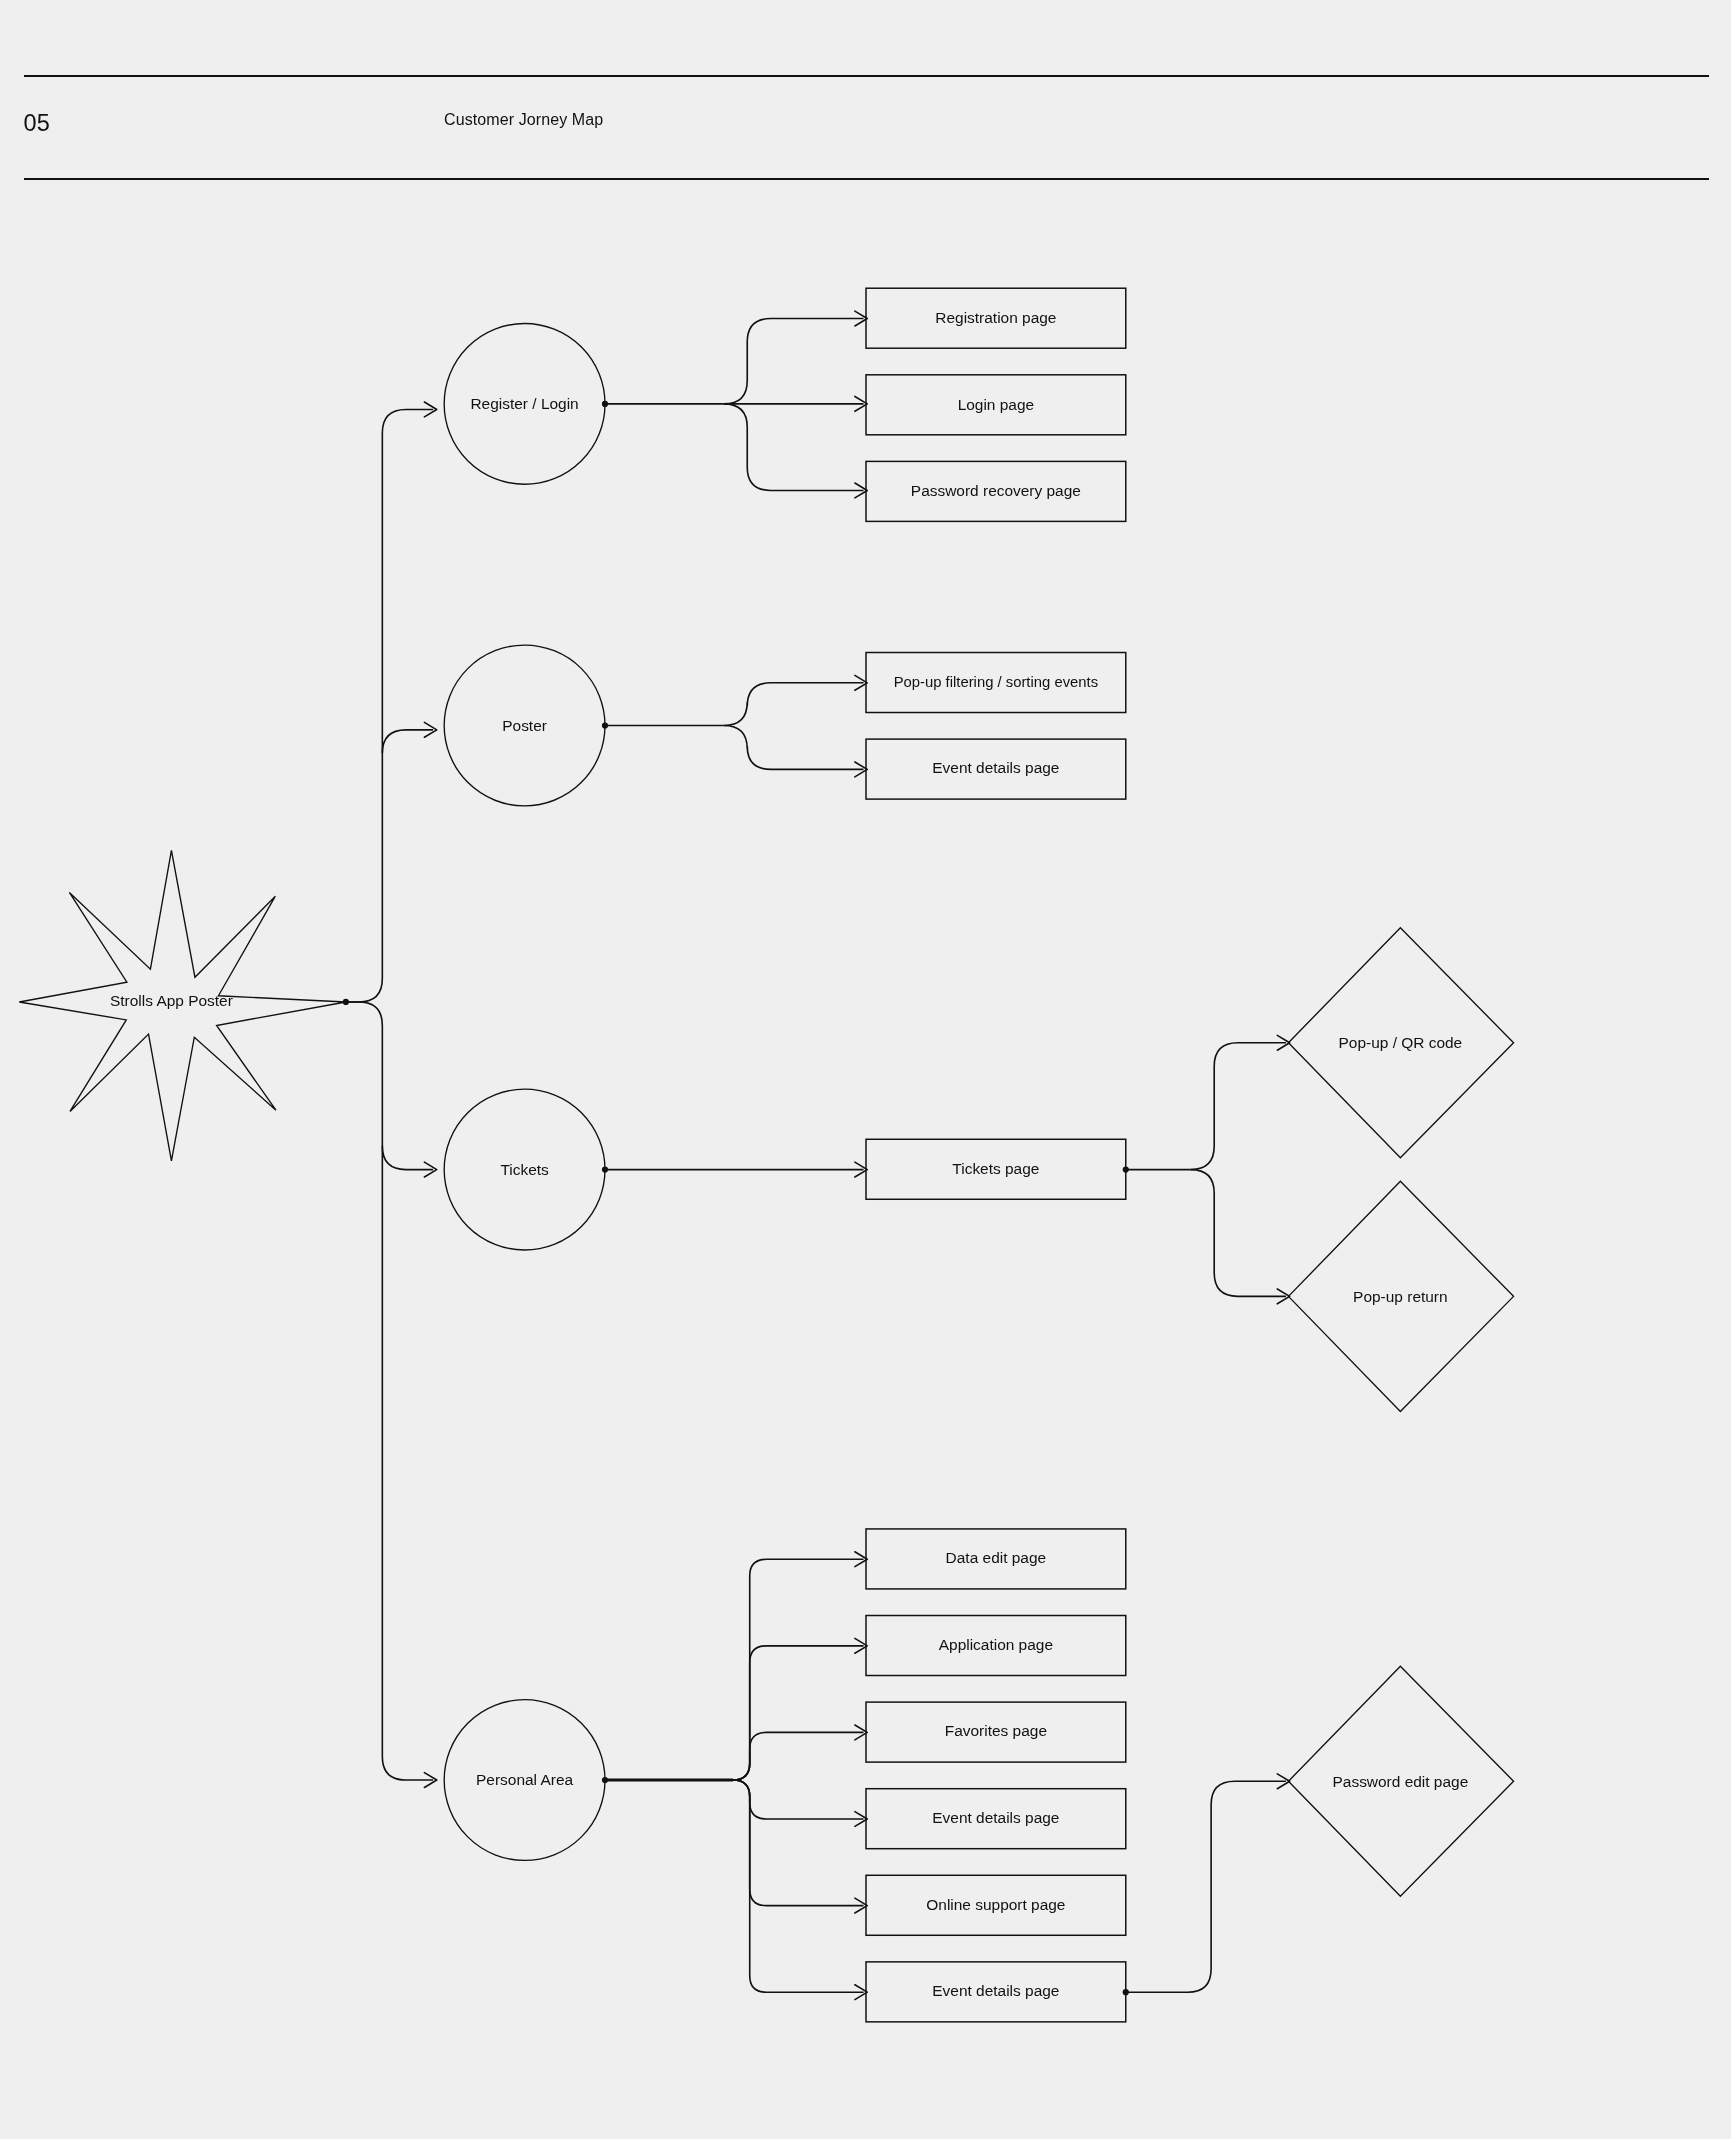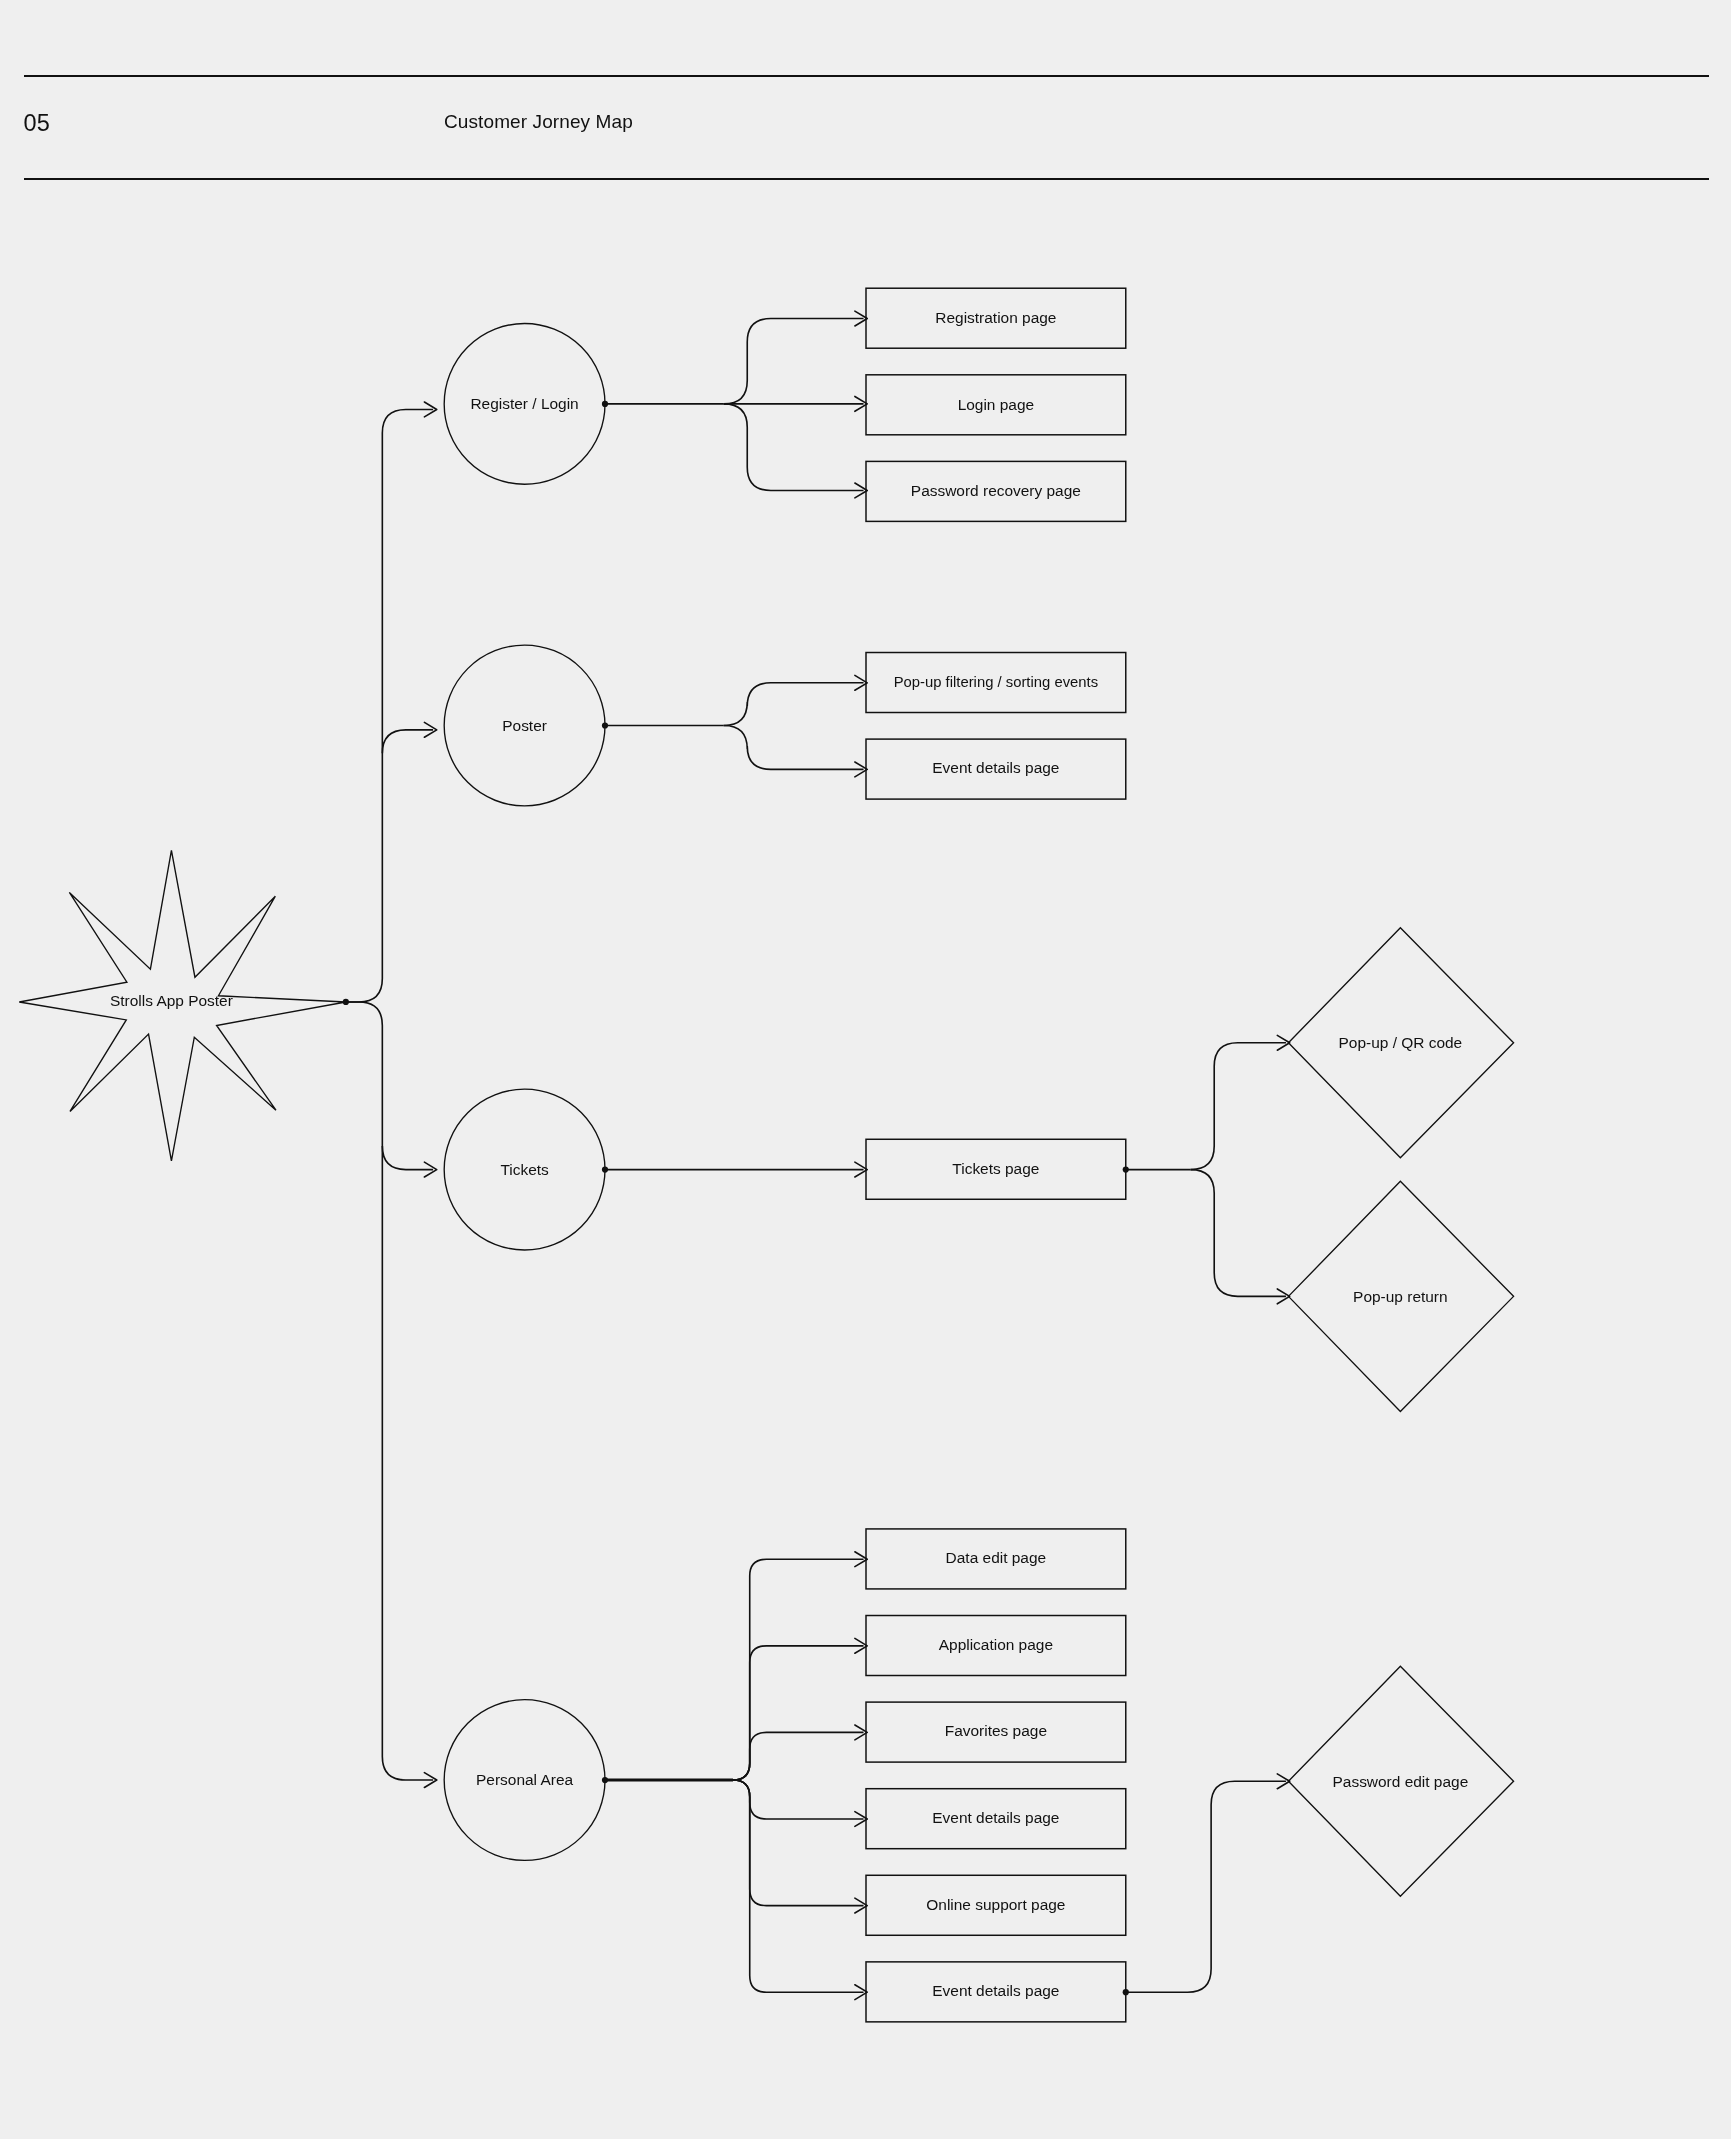--- a/index.html
+++ b/index.html
@@ -15,21 +15,21 @@
   
   .hdr-rule{position:absolute;left:23.5px;width:1685px;height:1.9px;background:#111111;}
   .hdr-rule.top{top:75px;}
   .hdr-rule.bot{top:178px;}
   .hdr-num{
     position:absolute;left:23.5px;top:112px;
     font-size:23.5px;letter-spacing:0.1px;line-height:1;
   }
   .hdr-title{
     position:absolute;left:444px;top:112px;
-    font-size:19px;letter-spacing:0.1px;line-height:1;
+    font-size:16px;letter-spacing:0.1px;line-height:1;
   }
 
   
   #diagram{position:absolute;left:0;top:0;width:1732px;height:2140px;}
   .shape{fill:none;stroke:#111111;stroke-width:2.4;}
   .shape-thin{fill:none;stroke:#111111;stroke-width:2.2;}
   .edge{fill:none;stroke:#111111;stroke-width:2.6;stroke-linecap:butt;}
   .edge-thick{fill:none;stroke:#111111;stroke-width:4.6;stroke-linecap:butt;}
   .arrowhead{fill:none;stroke:#111111;stroke-width:2.6;stroke-linecap:round;stroke-linejoin:round;}
   .dot{fill:#111111;}

